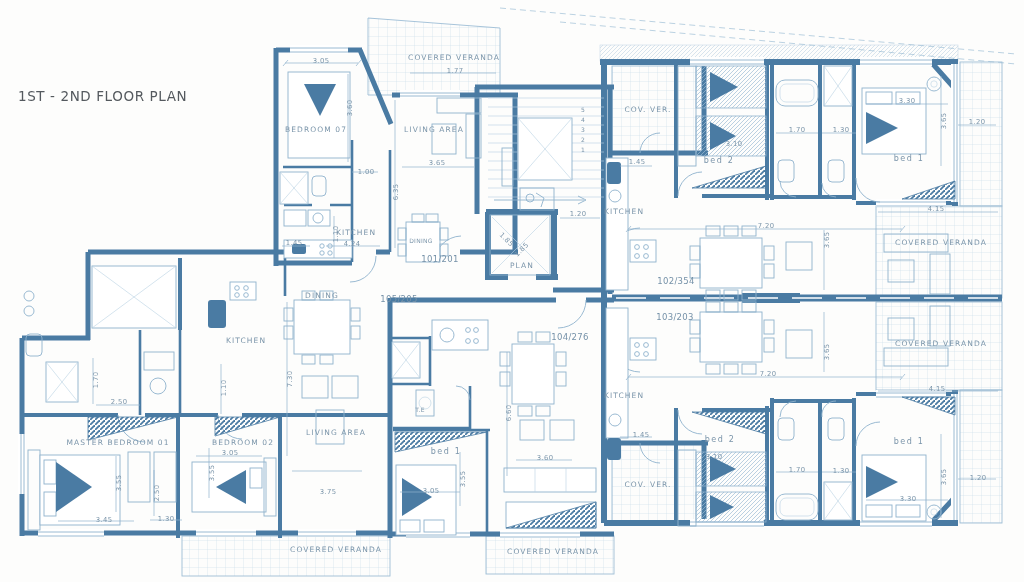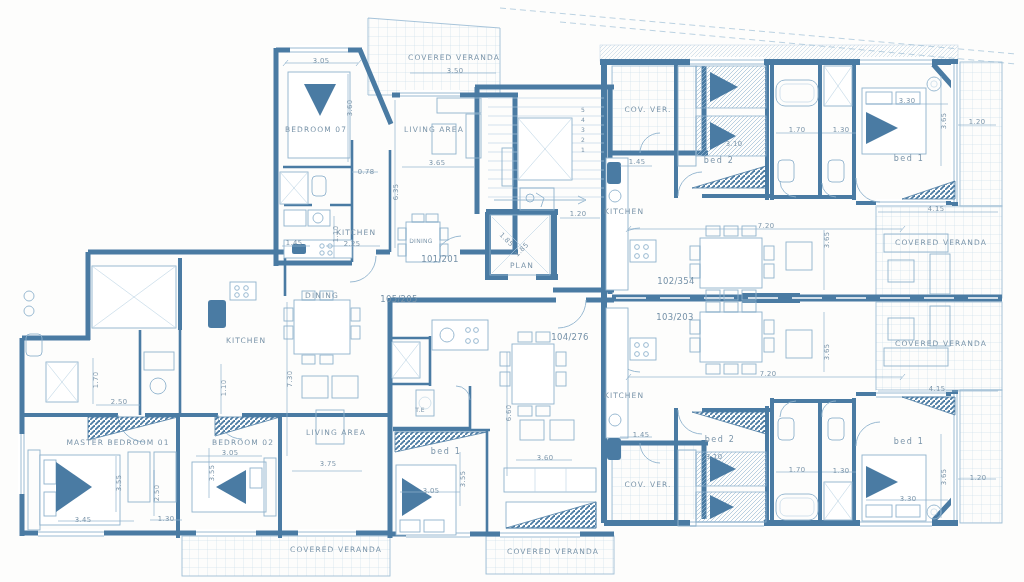--- a/index.html
+++ b/index.html
@@ -363,44 +363,45 @@
     <path class="dark" d="M246,470 L216,487 L246,504 Z"></path>
     <rect class="t" x="128" y="452" width="22" height="50"></rect>
         <rect class="t" x="154" y="452" width="22" height="50"></rect>
   </g>
 
   <g>
     <path class="dimline" d="M285,63 H358 M283,66 l5,-6 M356,66 l5,-6 M410,73 H496 M348,74 V162 M395,100 V248 M402,167 H474 M352,172 H378 M326,246 H380 M334,216 V258 M282,246 H310 M560,218 H600 M628,229 H902 M626,232 l5,-6 M900,232 l5,-6 M866,104 H948 M941,76 V166 M958,125 H996 M776,133 H818 M822,133 H856 M824,230 V290 M878,212 H998 M620,166 H652 M628,377 H902 M626,380 l5,-6 M900,380 l5,-6 M866,500 H948 M941,434 V518 M958,479 H996 M776,472 H818 M822,472 H856 M824,312 V372 M878,391 H998 M620,437 H652 M400,492 H460 M460,452 V506 M507,352 V476 M516,460 H572 M96,405 H140 M93,358 V404 M221,364 V414 M287,302 V456 M58,521 H134 M116,456 V512 M154,470 V516 M150,520 H182 M196,456 H262 M209,448 V498 M292,471 H362"></path>
   </g>
 </svg>
 
+<div class="title">1ST - 2ND FLOOR PLAN</div>
 
 <span class="lbl room" style="left:522px;top:266px">PLAN</span>
 <span class="lbl dim da" style="left:506px;top:240px">1.85</span>
 <span class="lbl dim db" style="left:522px;top:250px">1.85</span>
 <span class="lbl dim" style="left:578px;top:214px">1.20</span>
 <div class="steps">
   <span>5</span>
   <span>4</span>
   <span>3</span>
   <span>2</span>
   <span>1</span>
 </div>
 
 <span class="lbl room" style="left:454px;top:58px">COVERED VERANDA</span>
-<span class="lbl dim" style="left:455px;top:71px">3.50</span>
+<span class="lbl dim" style="left:455px;top:71px">1.77</span>
 <span class="lbl room" style="left:316px;top:130px">BEDROOM 07</span>
 <span class="lbl dim" style="left:321px;top:61px">3.05</span>
 <span class="lbl dim v" style="left:350px;top:108px">3.60</span>
 <span class="lbl room" style="left:434px;top:130px">LIVING AREA</span>
 <span class="lbl dim" style="left:437px;top:163px">3.65</span>
 <span class="lbl dim v" style="left:396px;top:192px">6.35</span>
-<span class="lbl dim" style="left:366px;top:172px">0.78</span>
+<span class="lbl dim" style="left:366px;top:172px">1.00</span>
 <span class="lbl room" style="left:356px;top:233px">KITCHEN</span>
-<span class="lbl dim" style="left:352px;top:244px">2.25</span>
+<span class="lbl dim" style="left:352px;top:244px">4.24</span>
 <span class="lbl dim v" style="left:336px;top:234px">1.10</span>
 <span class="lbl dim" style="left:294px;top:243px">1.45</span>
 <span class="lbl small" style="left:421px;top:241px">DINING</span>
 <span class="lbl num" style="left:440px;top:259px">101/201</span>
 
 <span class="lbl room" style="left:648px;top:110px">COV. VER.</span>
 <span class="lbl dim" style="left:637px;top:162px">1.45</span>
 <span class="lbl room" style="left:624px;top:212px">KITCHEN</span>
 <span class="lbl bed" style="left:719px;top:161px">bed 2</span>
 <span class="lbl dim" style="left:734px;top:144px">3.10</span>
@@ -444,23 +445,23 @@
 
 <span class="lbl num" style="left:399px;top:299px">105/205</span>
 <span class="lbl room" style="left:246px;top:341px">KITCHEN</span>
 <span class="lbl room" style="left:322px;top:296px">DINING</span>
 <span class="lbl dim v" style="left:290px;top:379px">7.30</span>
 <span class="lbl dim" style="left:119px;top:402px">2.50</span>
 <span class="lbl dim v" style="left:96px;top:380px">1.70</span>
 <span class="lbl dim v" style="left:224px;top:388px">1.10</span>
 <span class="lbl room" style="left:118px;top:443px">MASTER BEDROOM 01</span>
 <span class="lbl dim v" style="left:119px;top:483px">3.55</span>
-<span class="lbl dim" style="left:83px;top:520px">3.45</span>
+<span class="lbl dim" style="left:104px;top:520px">3.45</span>
 <span class="lbl dim v" style="left:157px;top:493px">2.50</span>
 <span class="lbl dim" style="left:166px;top:519px">1.30</span>
 <span class="lbl room" style="left:243px;top:443px">BEDROOM 02</span>
 <span class="lbl dim" style="left:230px;top:453px">3.05</span>
 <span class="lbl dim v" style="left:212px;top:473px">3.55</span>
 <span class="lbl room" style="left:336px;top:433px">LIVING AREA</span>
-<span class="lbl dim" style="left:328px;top:464px">3.75</span>
+<span class="lbl dim" style="left:328px;top:492px">3.75</span>
 <span class="lbl room" style="left:336px;top:550px">COVERED VERANDA</span>
 
 </div>
 
 </body></html>

